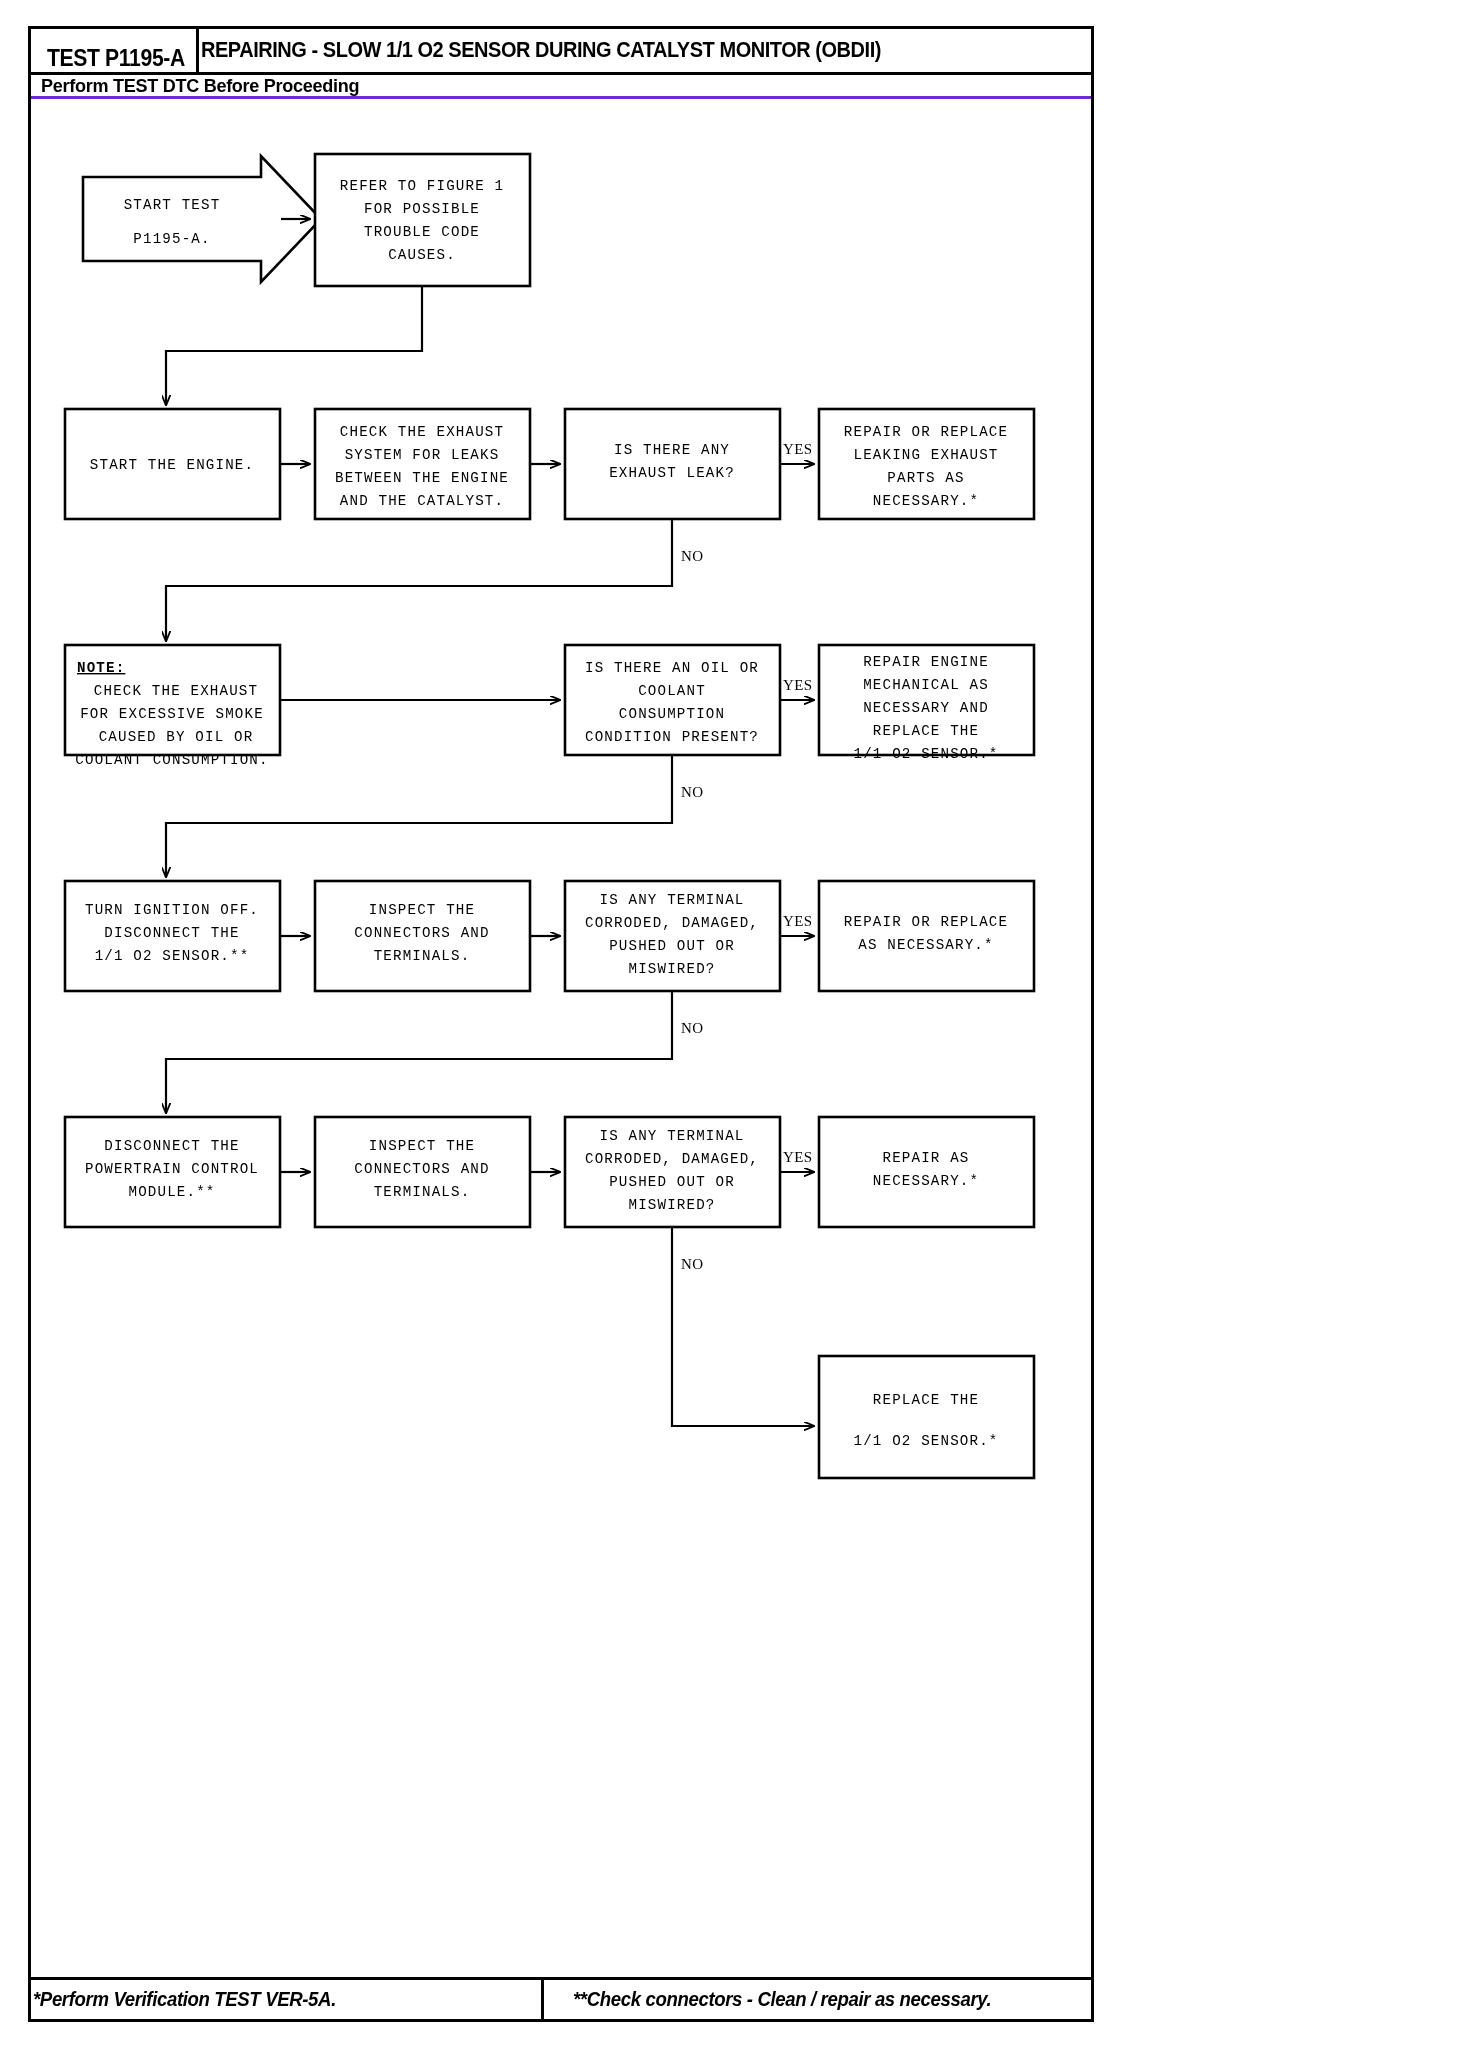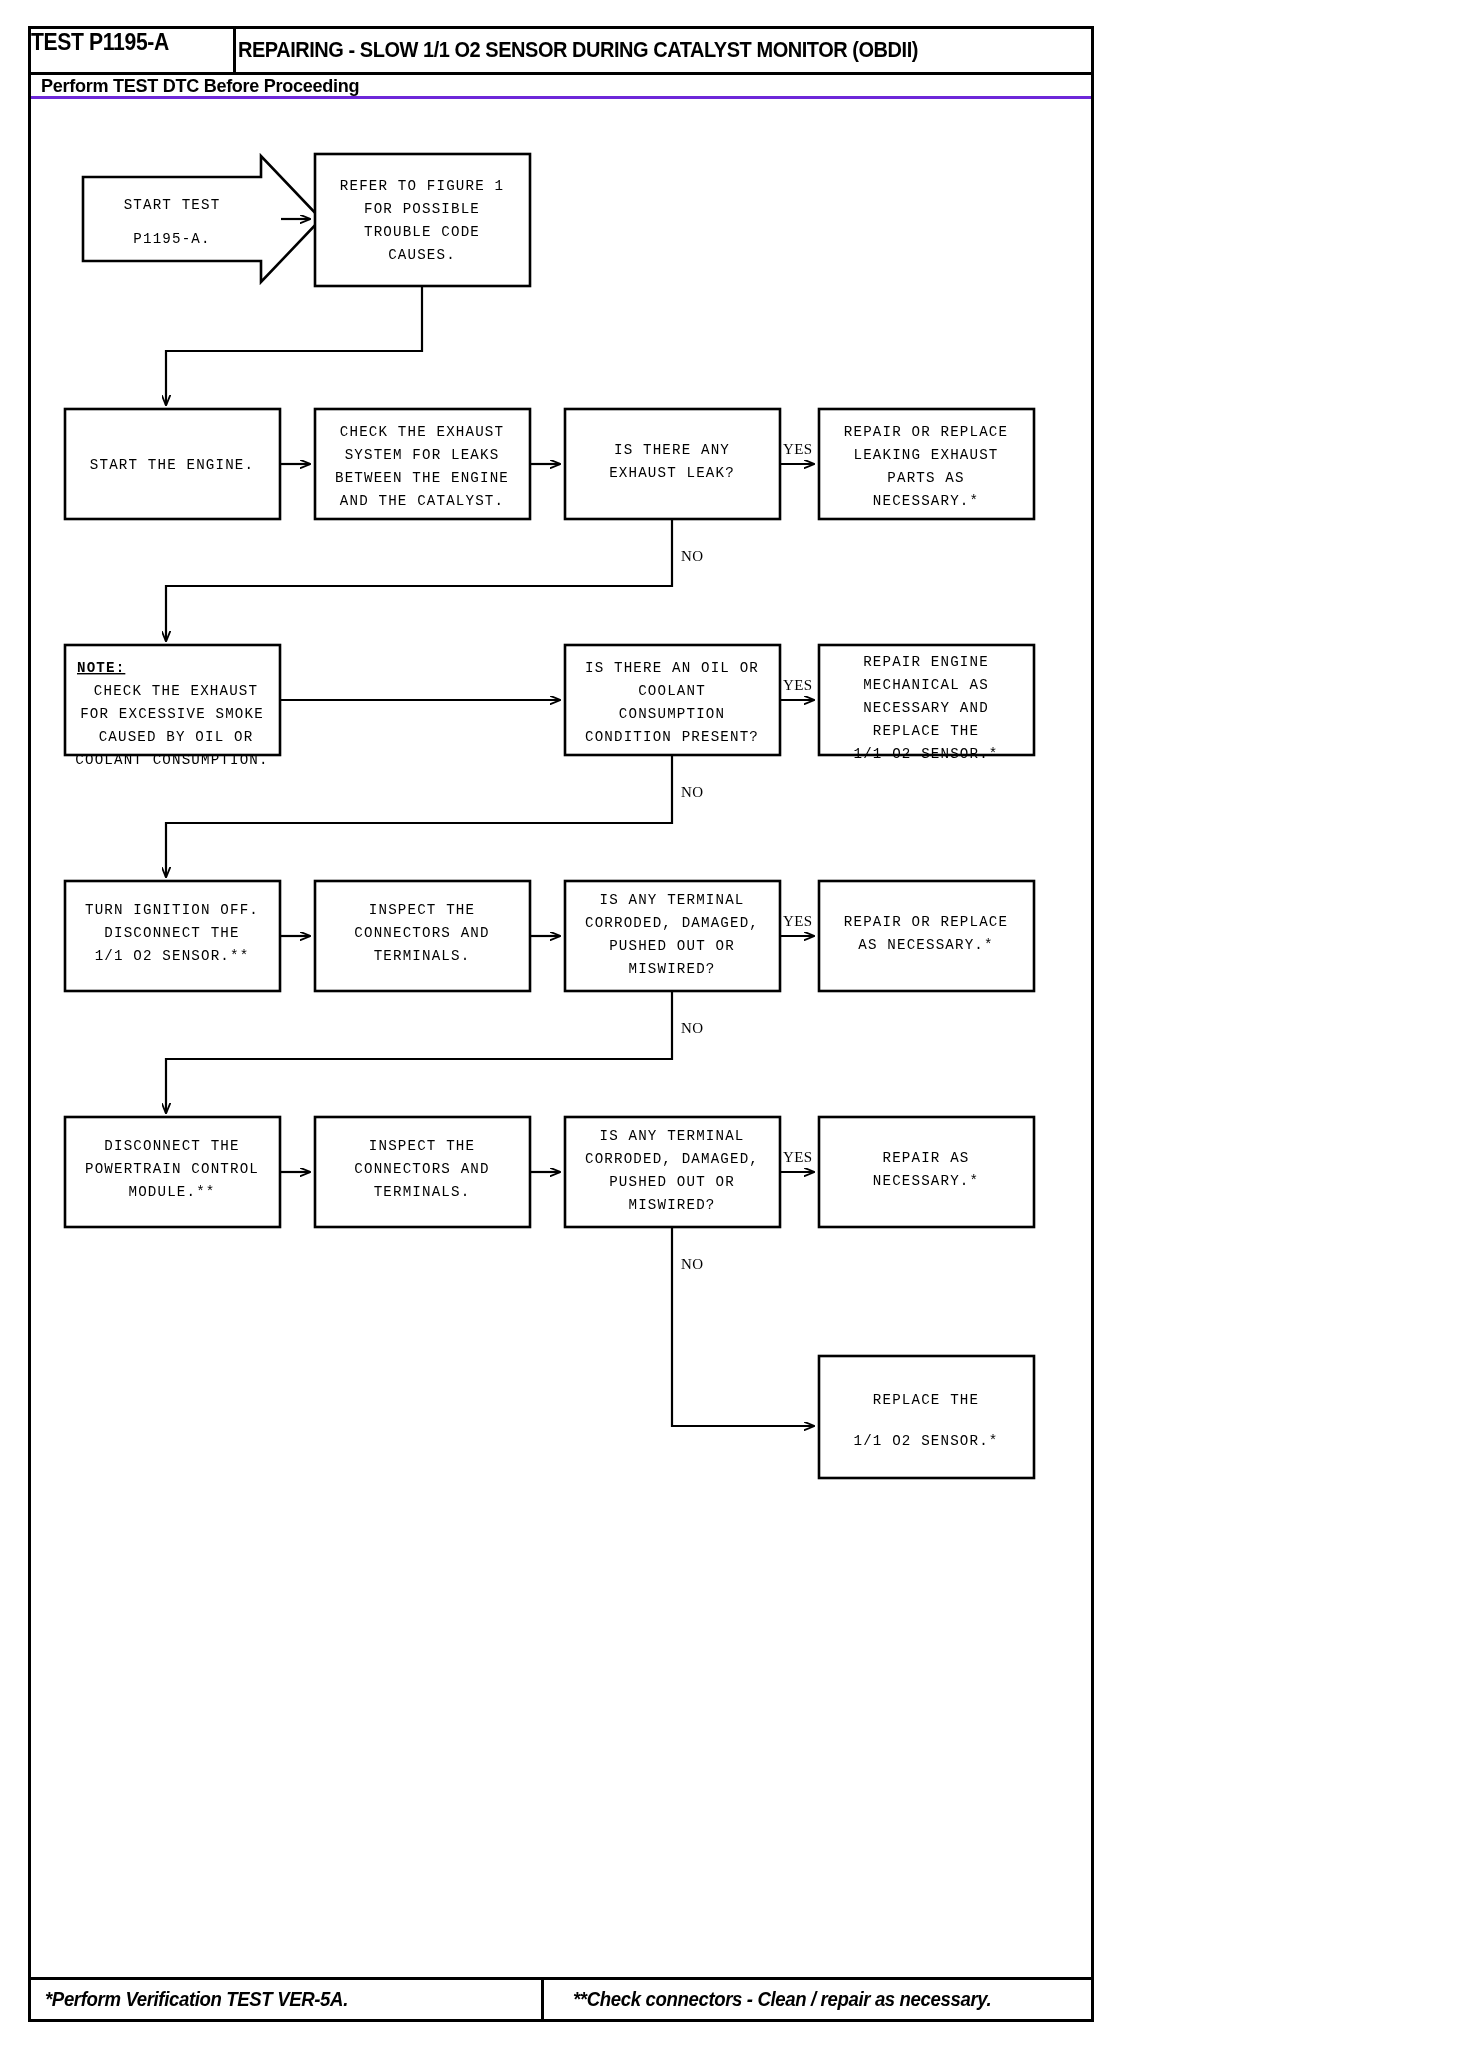--- a/index.html
+++ b/index.html
@@ -6,39 +6,39 @@
   body{width:1472px;height:2048px;font-family:"Liberation Sans",sans-serif;}
   #page{position:relative;width:1472px;height:2048px;background:#fff;box-sizing:border-box;}
 
   
   .frame{position:absolute;left:28px;top:26px;width:1066px;height:1996px;
          border:3px solid #000;box-sizing:border-box;background:#fff;}
 
   
   .hdr{position:absolute;left:0;top:0;width:100%;height:46px;
        border-bottom:3px solid #000;box-sizing:border-box;display:flex;align-items:stretch;}
-  .hdr-code{width:205px;border-right:3px solid #000;box-sizing:border-box;
-            display:flex;align-items:flex-start;padding-left:0;}
+  .hdr-code{width:168px;border-right:3px solid #000;box-sizing:border-box;
+            display:flex;align-items:flex-end;padding-left:16px;}
   .hdr-code span{font-family:"Liberation Sans",sans-serif;font-weight:bold;font-size:23px;
                  letter-spacing:-0.4px;transform:scaleX(0.92);transform-origin:left center;
                  display:inline-block;white-space:nowrap;}
   .hdr-title{flex:1;display:flex;align-items:center;padding-left:2px;}
   .hdr-title span{font-weight:bold;font-size:21.5px;letter-spacing:-0.5px;
                   transform:scaleX(0.93);transform-origin:left center;display:inline-block;white-space:nowrap;}
 
   .subhdr{position:absolute;left:0;top:46px;width:100%;height:24px;
           border-bottom:3px solid #6d28d9;box-sizing:border-box;display:flex;align-items:center;padding-left:10px;}
   .subhdr span{font-weight:bold;font-size:19px;letter-spacing:-0.3px;
                transform:scaleX(0.95);transform-origin:left center;display:inline-block;white-space:nowrap;}
 
   
   .ftr{position:absolute;left:0;bottom:0;width:100%;height:42px;
        border-top:3px solid #000;box-sizing:border-box;display:flex;align-items:stretch;}
   .ftr-l{width:513px;border-right:3px solid #000;box-sizing:border-box;
-         display:flex;align-items:center;padding-left:14px;}
+         display:flex;align-items:center;padding-left:2px;}
   .ftr-r{flex:1;display:flex;align-items:center;padding-left:29px;}
   .ftr span{font-weight:bold;font-style:italic;font-size:20px;letter-spacing:-0.4px;
             transform:scaleX(0.93);transform-origin:left center;display:inline-block;white-space:nowrap;}
 
   
   .canvas{position:absolute;left:0;top:80px;width:1060px;height:1868px;}
   svg.flow{position:absolute;left:0;top:0;width:1060px;height:1868px;overflow:visible;}
 
   .bx{fill:#ffffff;stroke:#000000;stroke-width:2.6;}
   .ln{stroke:#000000;stroke-width:2.2;fill:none;}

